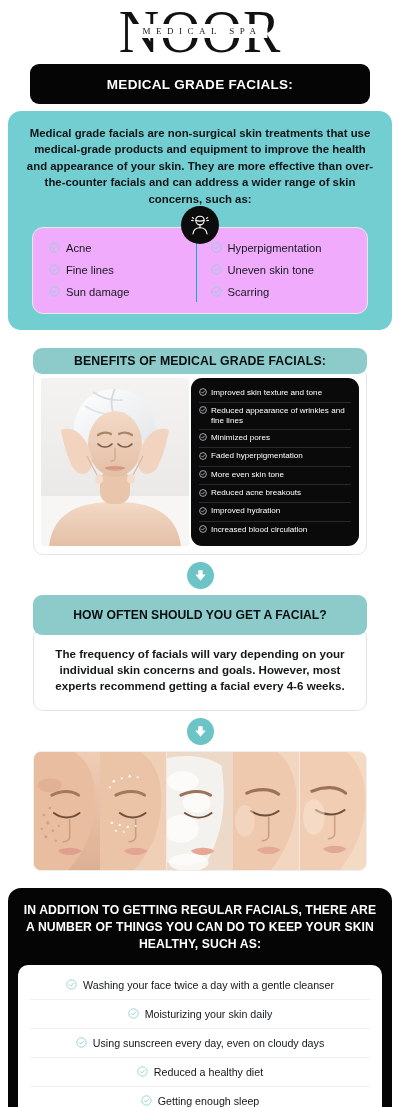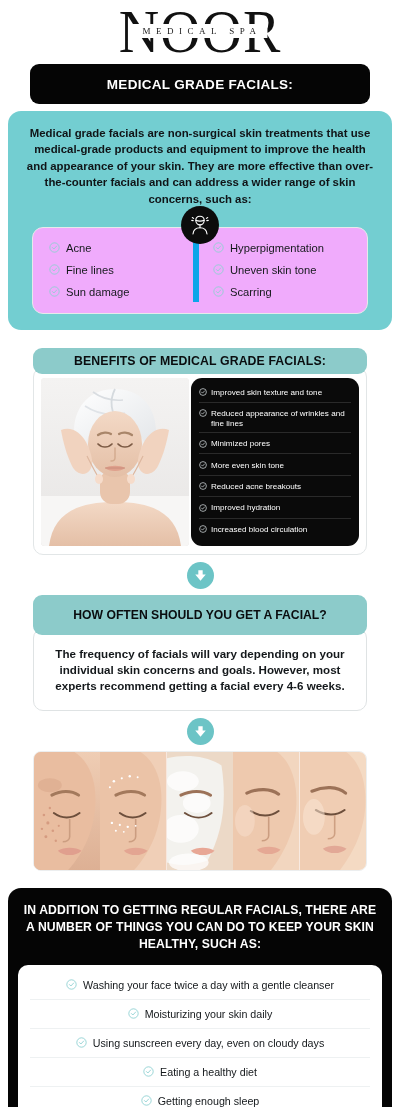--- a/index.html
+++ b/index.html
@@ -97,21 +97,21 @@
   }
   .concerns-col {
     flex: 1;
     display: flex;
     flex-direction: column;
     gap: 7px;
   }
   .concerns-col.right {
     justify-content: flex-end;
     padding-left: 14px;
-    border-left: 6px solid #0ea5e9;
+    border-left: 1px solid #0ea5e9;
     padding-bottom: 2px;
   }
   .concerns-col.left { padding-left: 6px; }
 
   .face-badge {
     position: absolute;
     top: -22px;
     left: 50%;
     transform: translateX(-50%);
     width: 38px;
@@ -459,20 +459,29 @@
         <span>Reduced appearance of wrinkles and fine lines</span>
       </div>
       <div class="b-item">
         <span class="chk-icon">
           <svg width="8" height="8" viewBox="0 0 16 16">
               <circle cx="8" cy="8" r="6.8" fill="none" stroke="#cfd6d8" stroke-width="1.5"></circle>
               <path d="M5 8.1l2.1 2.1L11.2 5.8" fill="none" stroke="#cfd6d8" stroke-width="1.5" stroke-linecap="round" stroke-linejoin="round"></path>
             </svg>
         </span>
         <span>Minimized pores</span>
+      </div>
+      <div class="b-item">
+        <span class="chk-icon">
+          <svg width="8" height="8" viewBox="0 0 16 16">
+              <circle cx="8" cy="8" r="6.8" fill="none" stroke="#cfd6d8" stroke-width="1.5"></circle>
+              <path d="M5 8.1l2.1 2.1L11.2 5.8" fill="none" stroke="#cfd6d8" stroke-width="1.5" stroke-linecap="round" stroke-linejoin="round"></path>
+            </svg>
+        </span>
+        <span>Faded hyperpigmentation</span>
       </div>
       <div class="b-item">
         <span class="chk-icon">
           <svg width="8" height="8" viewBox="0 0 16 16">
               <circle cx="8" cy="8" r="6.8" fill="none" stroke="#cfd6d8" stroke-width="1.5"></circle>
               <path d="M5 8.1l2.1 2.1L11.2 5.8" fill="none" stroke="#cfd6d8" stroke-width="1.5" stroke-linecap="round" stroke-linejoin="round"></path>
             </svg>
         </span>
         <span>More even skin tone</span>
       </div>
@@ -657,21 +666,21 @@
       </span>
       <span>Using sunscreen every day, even on cloudy days</span>
     </div>
     <div class="bottom-item">
       <span class="chk-icon">
         <svg width="11" height="11" viewBox="0 0 16 16">
             <circle cx="8" cy="8" r="6.8" fill="none" stroke="#8fd1d2" stroke-width="1.3"></circle>
             <path d="M5 8.1l2.1 2.1L11.2 5.8" fill="none" stroke="#8fd1d2" stroke-width="1.3" stroke-linecap="round" stroke-linejoin="round"></path>
           </svg>
       </span>
-      <span>Eating a healthy diet</span>
+      <span>Reduced a healthy diet</span>
     </div>
     <div class="bottom-item">
       <span class="chk-icon">
         <svg width="11" height="11" viewBox="0 0 16 16">
             <circle cx="8" cy="8" r="6.8" fill="none" stroke="#8fd1d2" stroke-width="1.3"></circle>
             <path d="M5 8.1l2.1 2.1L11.2 5.8" fill="none" stroke="#8fd1d2" stroke-width="1.3" stroke-linecap="round" stroke-linejoin="round"></path>
           </svg>
       </span>
       <span>Getting enough sleep</span>
     </div>

